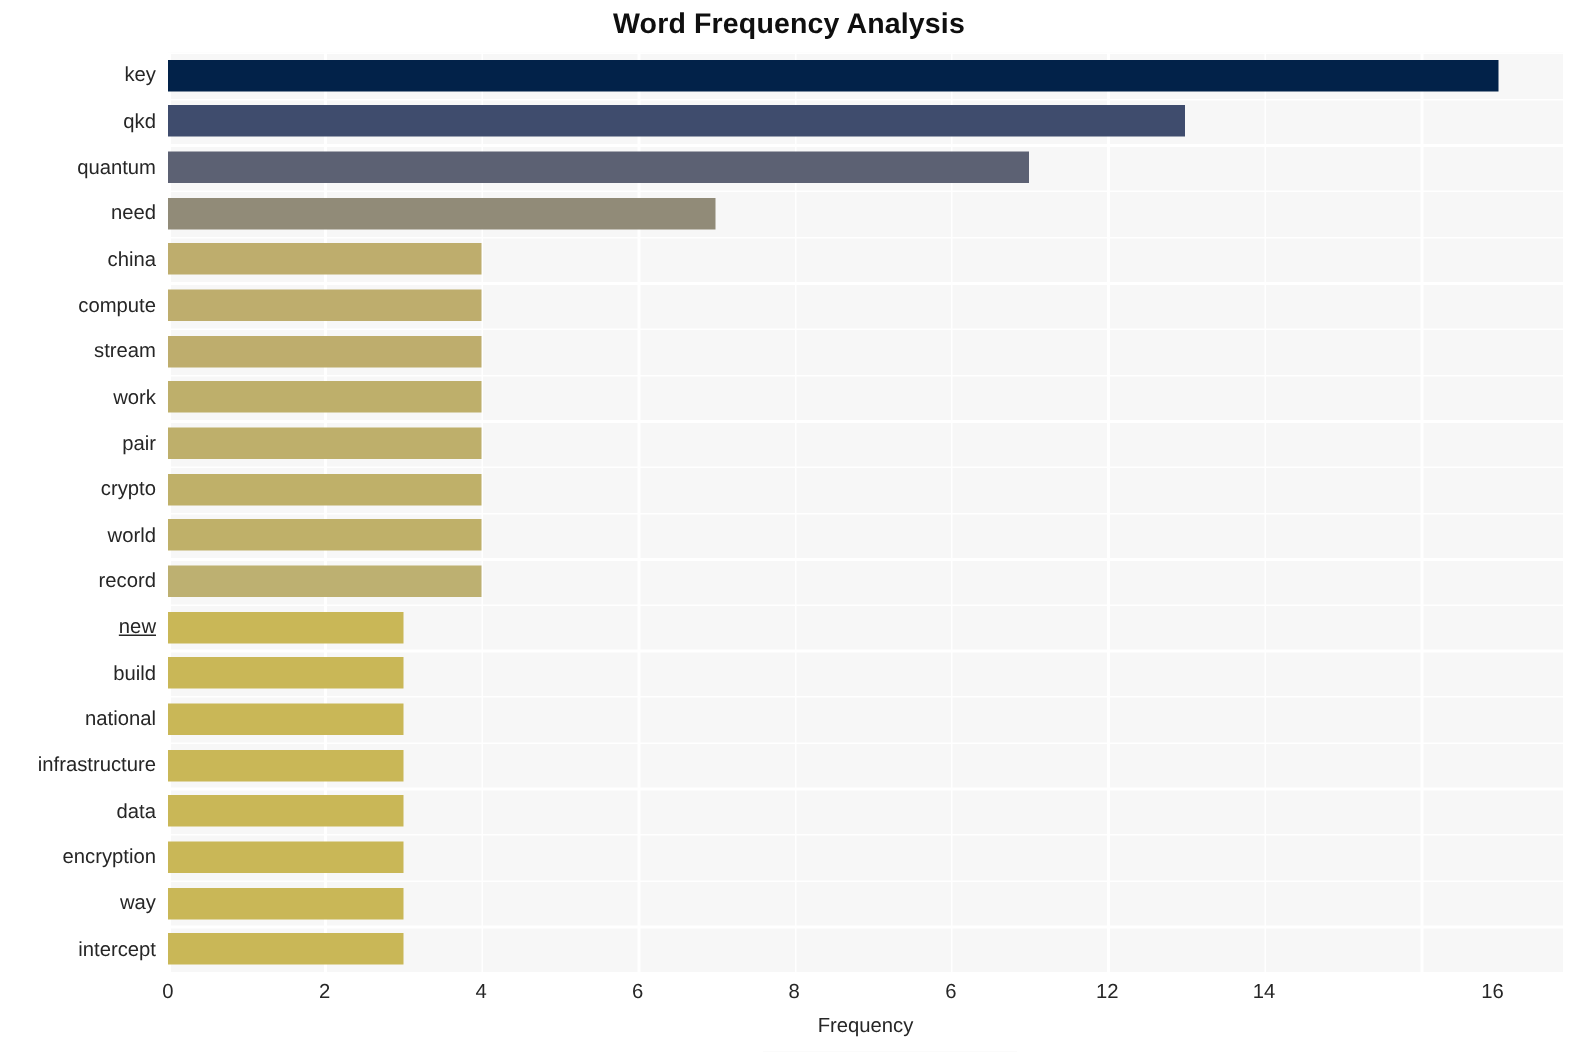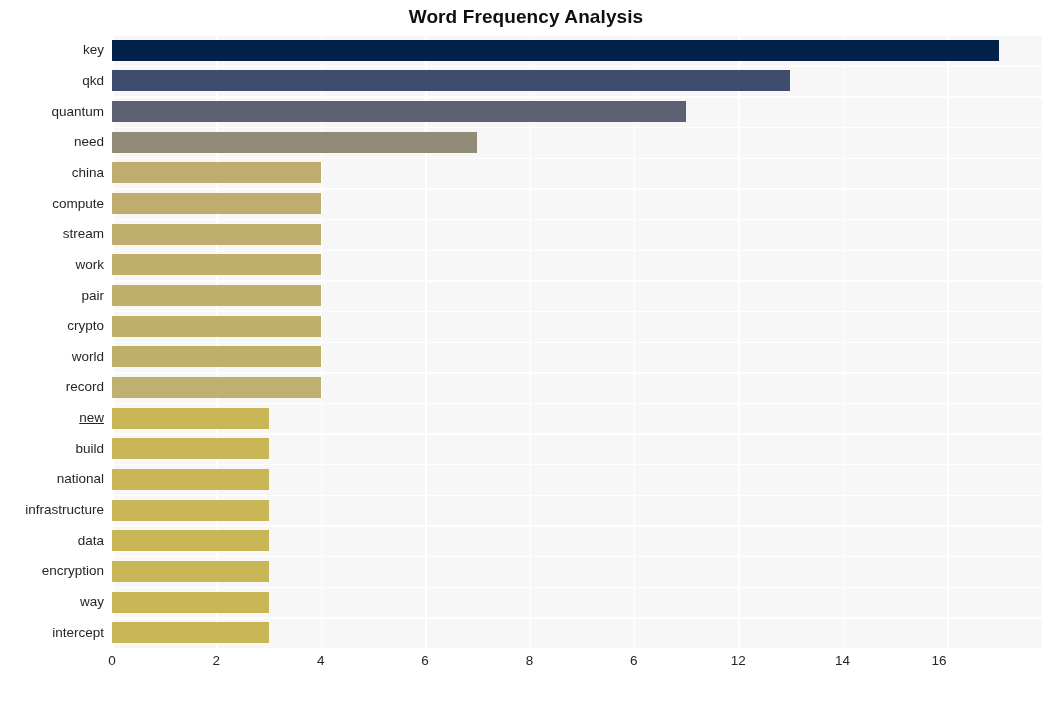--- a/index.html
+++ b/index.html
@@ -204,17 +204,18 @@
 
   <div id="x-axis-labels">
       <div class="x-tick-label" style="left: 112px; color: rgb(38, 38, 38);">0</div>
       <div class="x-tick-label" style="left: 216.377px; color: rgb(38, 38, 38);">2</div>
       <div class="x-tick-label" style="left: 320.754px; color: rgb(38, 38, 38);">4</div>
       <div class="x-tick-label" style="left: 425.131px; color: rgb(38, 38, 38);">6</div>
       <div class="x-tick-label" style="left: 529.508px; color: rgb(38, 38, 38);">8</div>
       <div class="x-tick-label" style="left: 633.886px; color: rgb(38, 38, 38);">6</div>
       <div class="x-tick-label" style="left: 738.263px; color: rgb(38, 38, 38);">12</div>
       <div class="x-tick-label" style="left: 842.64px; color: rgb(38, 38, 38);">14</div>
-      <div class="x-tick-label" style="left: 939px; color: rgb(38, 38, 38);">16</div>
+      <div class="x-tick-label" style="left: 995px; color: rgb(38, 38, 38);">16</div>
     </div>
 
+  <div id="x-axis-title">Frequency</div>
 
 </div>
 
 </body></html>

